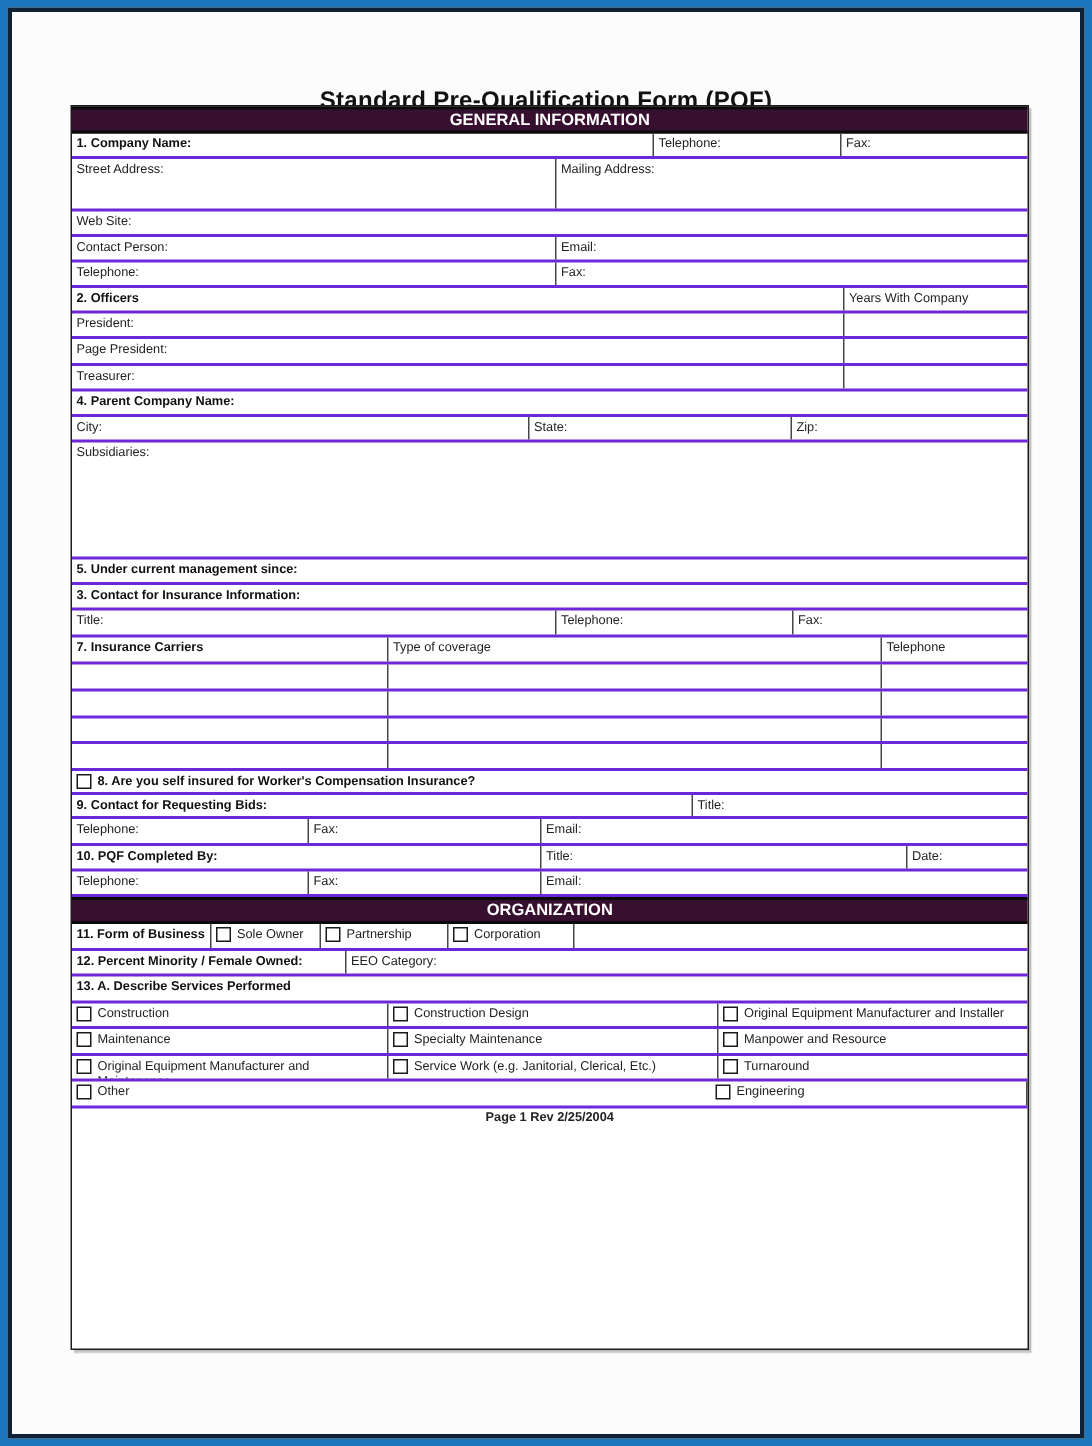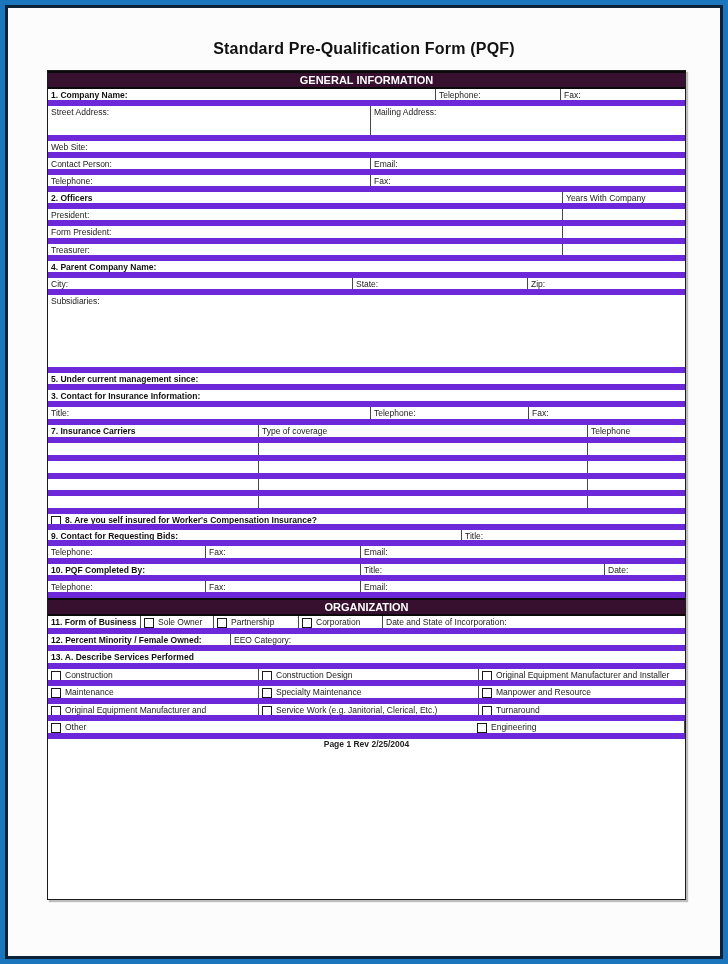--- a/index.html
+++ b/index.html
@@ -1,25 +1,25 @@
 <!DOCTYPE html>
 <html><head>
 <meta charset="utf-8">
 <style>
   * { margin:0; padding:0; box-sizing:border-box; }
   body { font-family:"Liberation Sans", sans-serif; background:#e8e8e8; }
   .frame { width:728px; height:964px; background:#1b76bd; padding:5px; position:relative; }
   .inner { width:100%; height:100%; border:3px solid #0d2137; background:#fcfcfc; position:relative; overflow:hidden; }
-  .doc-title { position:absolute; top:32px; left:0; width:100%; text-align:center;
+  .doc-title { position:absolute; top:51px; left:0; width:100%; text-align:center;
                font-size:16px; font-weight:bold; color:#111; letter-spacing:0.2px; }
   .form { position:absolute; left:39px; top:62px; width:639px; border:1px solid #1c1c1c;
           box-shadow:2px 2px 1px rgba(0,0,0,0.25); background:#fff; }
   .bar { height:18px; background:#38102f; border-top:2px solid #0a0a0a; border-bottom:2px solid #0a0a0a;
          color:#fff; font-weight:bold; font-size:11px; text-align:center; line-height:14px; }
-  .row { display:flex; border-bottom:6px solid #6d28d9; }
+  .row { display:flex; border-bottom:2px solid #6d28d9; }
   .row:last-child { border-bottom:none; }
   .cell { border-right:1px solid #474747; padding:2px 3px; overflow:hidden; }
   .cell.last { border-right:none; flex:1; }
   .lbl { font-size:8.5px; color:#222; display:block; line-height:1.15; }
   .b { font-weight:bold; color:#111; }
   .cb { display:inline-block; width:10px; height:10px; border:1px solid #1a1a1a; background:#fff;
         vertical-align:middle; margin-right:4px; flex:none; }
   .cbcell { display:flex; }
   .cbcell .lbl { display:inline; }
   .tallcell .lbl { margin-top:0; }
@@ -92,21 +92,21 @@
           </div>
     </div>
     <div class="row" style="height:17px">
       <div class="cell" style="width:515px">
             <span class="lbl">President:</span>
           </div>
       <div class="cell last"></div>
     </div>
     <div class="row" style="height:18px">
       <div class="cell" style="width:515px">
-            <span class="lbl">Form President:</span>
+            <span class="lbl">Page President:</span>
           </div>
       <div class="cell last"></div>
     </div>
     <div class="row" style="height:17px">
       <div class="cell" style="width:515px">
             <span class="lbl">Treasurer:</span>
           </div>
       <div class="cell last"></div>
     </div>
 
@@ -248,23 +248,20 @@
         <span class="lbl">Sole Owner</span>
       </div>
       <div class="cell cbcell" style="width:85px">
         <span class="cb"></span>
         <span class="lbl">Partnership</span>
       </div>
       <div class="cell cbcell" style="width:84px">
         <span class="cb"></span>
         <span class="lbl">Corporation</span>
       </div>
-      <div class="cell last">
-            <span class="lbl">Date and State of Incorporation:</span>
-          </div>
     </div>
 
     <div class="row" style="height:17px">
       <div class="cell" style="width:183px">
             <span class="lbl b">12. Percent Minority / Female Owned:</span>
           </div>
       <div class="cell last">
             <span class="lbl">EEO Category:</span>
           </div>
     </div>

